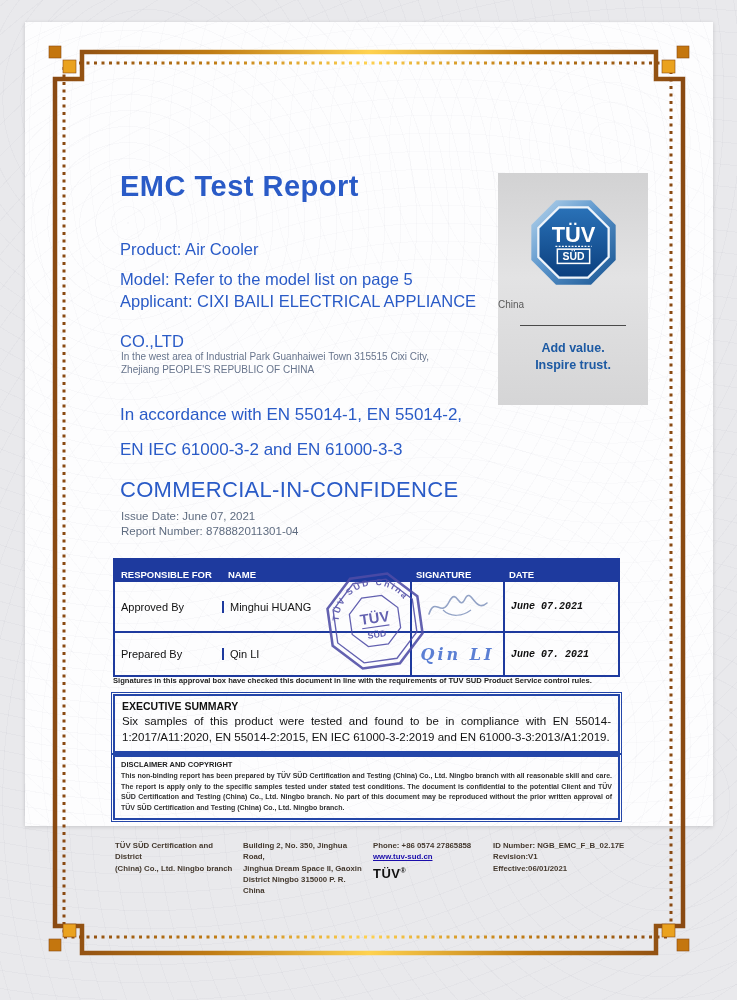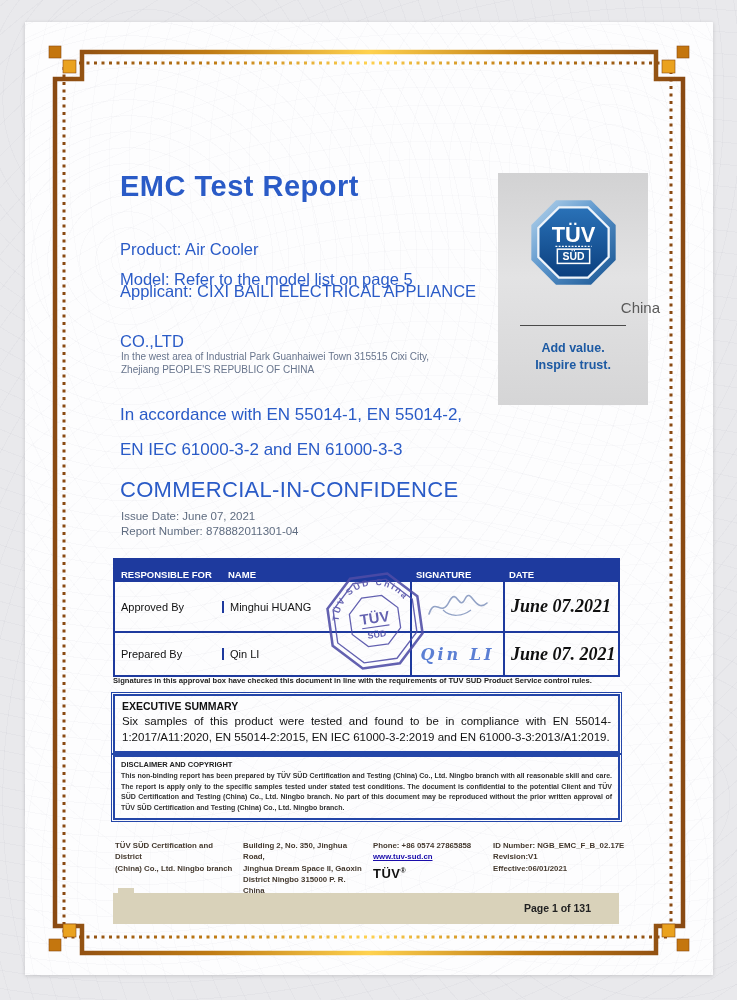--- a/index.html
+++ b/index.html
@@ -5,64 +5,64 @@
   html,body{margin:0;padding:0;}
   body{
     width:737px;height:1000px;position:relative;overflow:hidden;
     font-family:"Liberation Sans",sans-serif;
     background:
       repeating-radial-gradient(circle at 20% 10%, rgba(130,130,150,.05) 0 1px, transparent 1px 18px),
       repeating-radial-gradient(circle at 90% 80%, rgba(130,130,150,.05) 0 1px, transparent 1px 22px),
       #e9e9ec;
   }
   .page{
-    position:absolute;left:25px;top:22px;width:688px;height:953px;
+    position:absolute;left:25px;top:22px;width:688px;height:804px;
     background:
       repeating-radial-gradient(circle at 15% 25%, rgba(150,150,170,.05) 0 1px, transparent 1px 16px),
       repeating-radial-gradient(circle at 85% 15%, rgba(150,150,170,.04) 0 1px, transparent 1px 20px),
       repeating-radial-gradient(circle at 60% 90%, rgba(150,150,170,.04) 0 1px, transparent 1px 18px),
       #fdfdfe;
     box-shadow:0 1px 4px rgba(0,0,0,.15);
   }
   .abs{position:absolute;}
   .frame-svg{position:absolute;left:0;top:0;pointer-events:none;}
   .doc-title{left:95px;top:148px;font-size:29px;font-weight:bold;color:#2a5bc7;letter-spacing:.5px;}
   .blue-line{color:#2a5bc7;font-size:16.5px;left:95px;}
   .addr{color:#67748c;font-size:10px;left:96px;}
   .accord{color:#2a5bc7;font-size:17px;left:95px;}
   .conf{color:#2a5bc7;font-size:22px;left:95px;letter-spacing:.3px;}
   .meta{color:#5f6c80;font-size:11.5px;left:96px;}
 
   
   .logo-box{left:473px;top:151px;width:150px;height:232px;
     background:linear-gradient(180deg,#d2d2d3 0%,#e3e3e4 45%,#d5d5d6 100%);}
   .logo-oct{position:absolute;left:28px;top:22px;}
-  .logo-country{position:absolute;left:0;top:126px;width:100%;text-align:right;
-    font-size:15px;color:#5a5a5a;padding-left:12px;}
+  .logo-country{position:absolute;left:0;top:126px;width:100%;text-align:left;
+    font-size:10px;color:#5a5a5a;}
   .logo-divider{position:absolute;left:22px;top:152px;width:106px;height:0;
     border-top:1.6px solid #4a4a4a;}
   .logo-tag{position:absolute;left:0;width:100%;text-align:center;
     font-size:12.5px;font-weight:bold;color:#1d5aa3;}
 
   
   .tbl{left:88px;top:536px;width:507px;border:2px solid #1e3a9e;box-sizing:border-box;}
   .tbl-header{display:flex;background:#1e3a9e;color:#fff;font-size:9.5px;font-weight:bold;
     height:20px;align-items:flex-end;}
   .tbl-row{display:flex;border-top:2px solid #1e3a9e;}
   .c1{width:107px;padding-left:6px;box-sizing:border-box;}
   .c2{width:188px;padding-left:6px;box-sizing:border-box;border-left:2px solid #1e3a9e;}
   .c3{width:93px;box-sizing:border-box;border-left:2px solid #1e3a9e;position:relative;}
   .c4{width:111px;padding-left:6px;box-sizing:border-box;border-left:2px solid #1e3a9e;}
   .tbl-header .c2,.tbl-header .c3,.tbl-header .c4{border-left:none;}
   .tbl-header .c3{padding-left:6px;}
   .row1{height:49px;}
   .row2{height:42px;}
   .cell-text{font-size:11px;color:#111;align-self:center;}
-  .date-script{font-family:Liberation Serif, serif;font-style:italic;font-weight:bold;
-    font-size:18px;color:#101010;align-self:center;white-space:nowrap;}
+  .date-script{font-family:Liberation Mono, monospace;font-style:italic;font-weight:bold;
+    font-size:10px;color:#101010;align-self:center;white-space:nowrap;}
   .hand{font-family:"DejaVu Serif",serif;font-style:italic;font-weight:bold;
     font-size:16px;color:#5b7fd4;align-self:center;letter-spacing:3px;margin:auto;}
   .tbl-note{left:88px;top:654px;width:510px;font-size:7.6px;font-weight:bold;color:#222;}
 
   .stamp{left:296px;top:545px;opacity:.88;}
 
   
   .sum-box{left:88px;top:672px;width:507px;box-sizing:border-box;
     border:2px solid #2446a8;outline:1px solid #2446a8;outline-offset:1px;
     padding:4px 7px 6px 7px;}
@@ -113,21 +113,21 @@
       <rect x="24" y="917" width="12" height="12" fill="#c4760e" stroke="#8a4a12" stroke-width=".6"></rect>
       <rect x="38" y="902" width="13" height="13" fill="#eaa21f" stroke="#8a4a12" stroke-width=".6"></rect>
       <rect x="652" y="917" width="12" height="12" fill="#c4760e" stroke="#8a4a12" stroke-width=".6"></rect>
       <rect x="637" y="902" width="13" height="13" fill="#eaa21f" stroke="#8a4a12" stroke-width=".6"></rect>
     </g>
   </svg>
 
   <div class="abs doc-title">EMC Test Report</div>
   <div class="abs blue-line" style="top:218px;">Product: Air Cooler</div>
   <div class="abs blue-line" style="top:248px;">Model: Refer to the model list on page 5</div>
-  <div class="abs blue-line" style="top:260px;">Applicant: CIXI BAILI ELECTRICAL APPLIANCE</div>
+  <div class="abs blue-line" style="top:270px;">Applicant: CIXI BAILI ELECTRICAL APPLIANCE</div>
   <div class="abs blue-line" style="top:310px;">CO.,LTD</div>
   <div class="abs addr" style="top:329px;">In the west area of Industrial Park Guanhaiwei Town 315515 Cixi City,</div>
   <div class="abs addr" style="top:342px;">Zhejiang PEOPLE'S REPUBLIC OF CHINA</div>
 
   <div class="abs logo-box">
     <svg class="logo-oct" width="95" height="95" viewBox="0 0 100 100">
       <defs>
         <linearGradient id="metal" x1="0" y1="0" x2="1" y2="1">
           <stop offset="0" stop-color="#bcd8ee"></stop>
             <stop offset="0.45" stop-color="#5c96cc"></stop>
@@ -239,17 +239,14 @@
     <div>Phone: +86 0574 27865858</div>
     <div class="f-link">www.tuv-sud.cn</div>
     <div class="f-tuv"><span>TÜV</span><sup>®</sup></div>
   </div>
   <div class="abs foot f-col4">
     <div>ID Number: NGB_EMC_F_B_02.17E</div>
     <div>Revision:V1</div>
     <div>Effective:06/01/2021</div>
   </div>
 
-  <div class="abs pagebar">
-    <div class="page-ind">Page 1 of 131</div>
-  </div>
 
 </div>
 
 </body></html>

